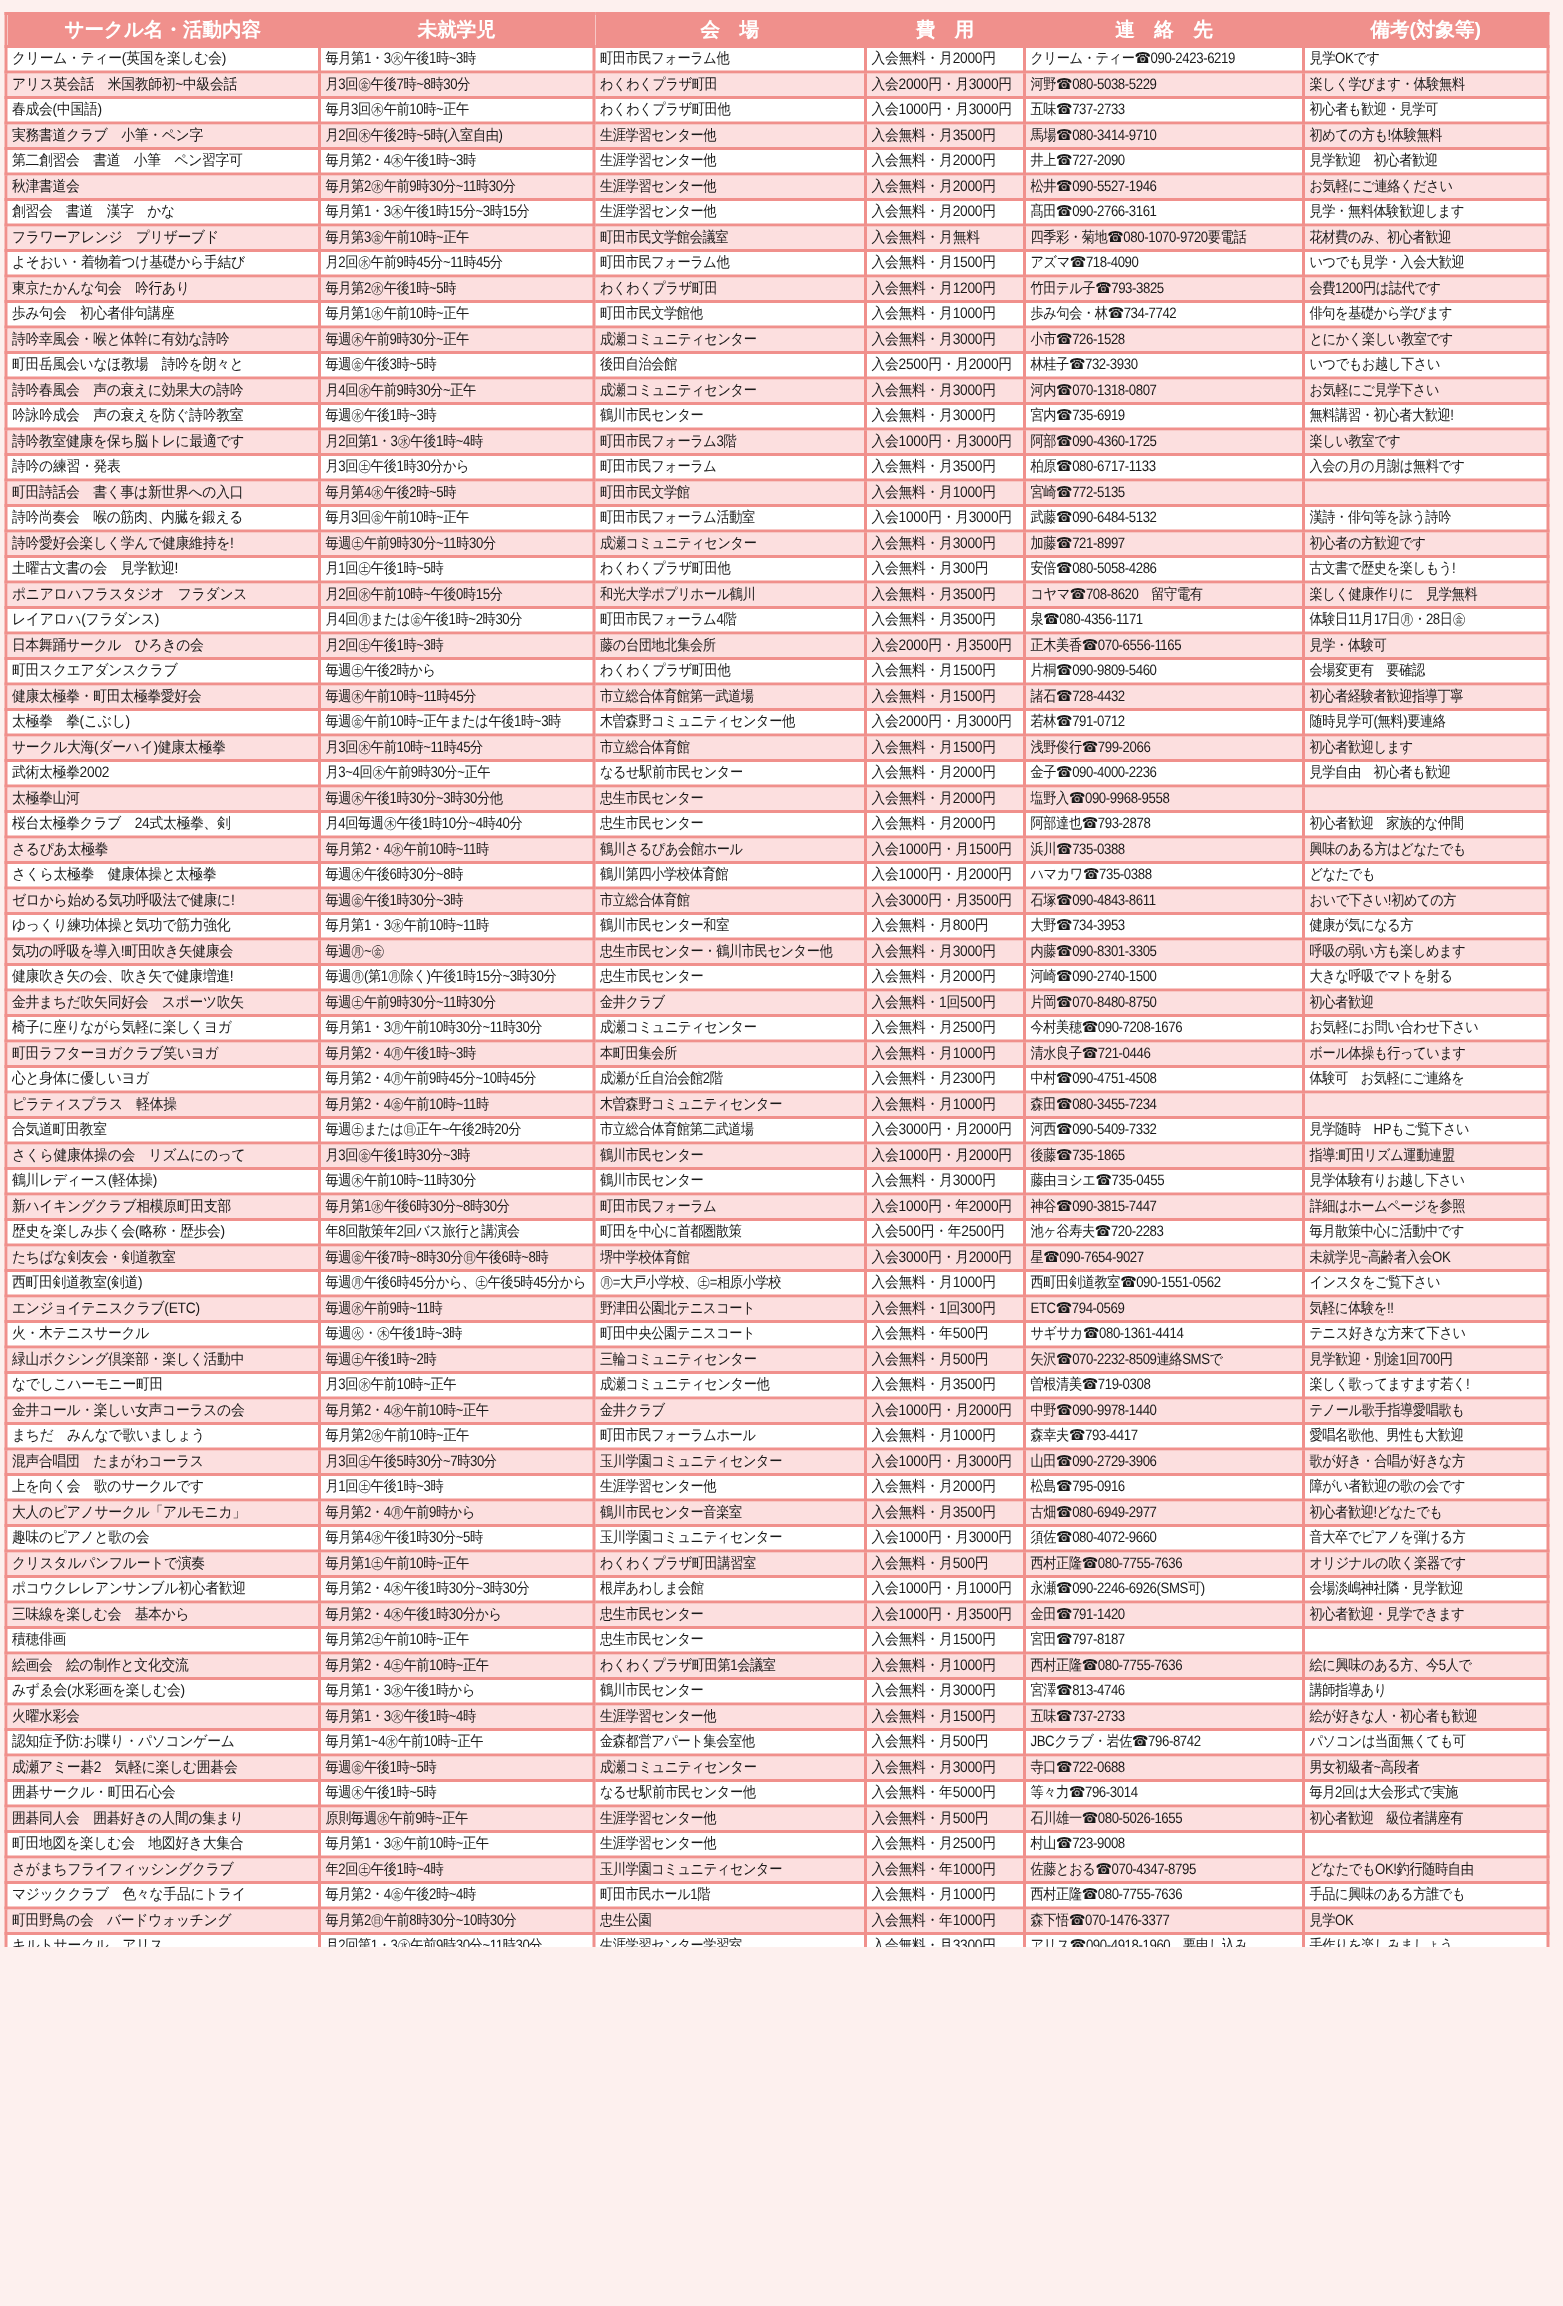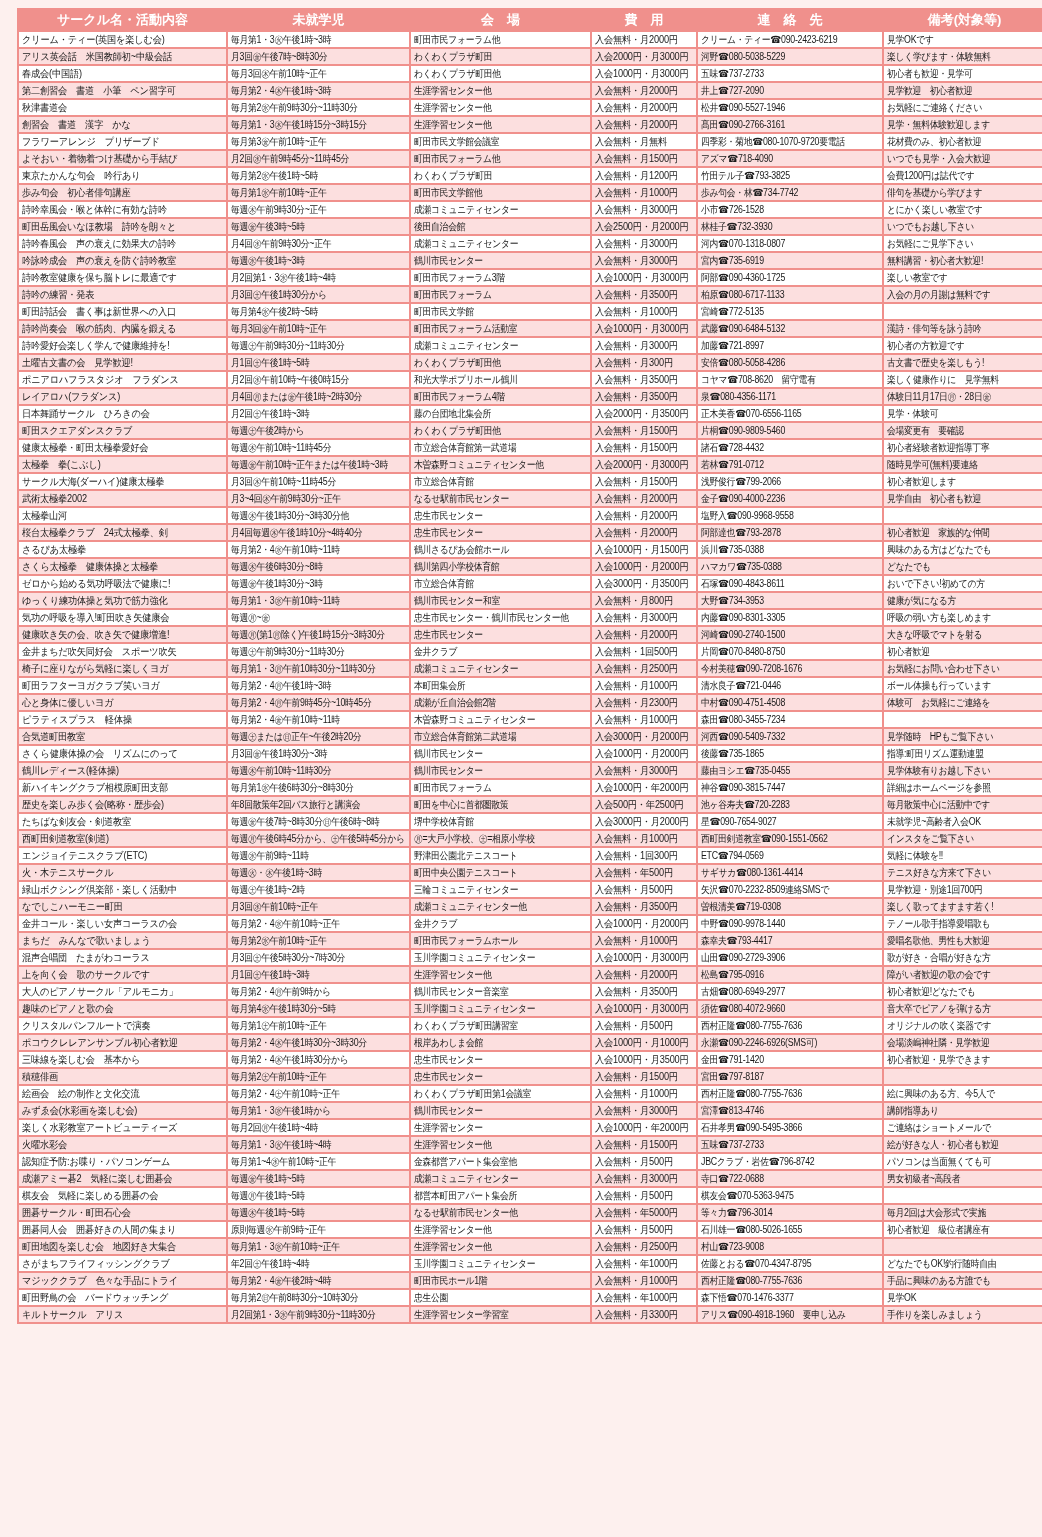--- a/index.html
+++ b/index.html
@@ -13,22 +13,22 @@
   }
   *{box-sizing:border-box;margin:0;padding:0;}
   html,body{
     width:1042px;
     background:var(--page-bg);
     font-family:"Liberation Sans","DejaVu Sans",sans-serif;
     color:var(--text);
   }
   .page{
     width:1042px;
-    height:1537px;
-    padding:8px 17px;
+    height:1298px;
+    padding:8px 3px;
     background:var(--page-bg);
     overflow:hidden;
   }
   table.circle-table{
     border-collapse:collapse;
     table-layout:fixed;
     width:1028px;
     background:var(--row-bg);
   }
   table.circle-table th,
@@ -119,20 +119,28 @@
         </tr>
         <tr>
           <td class="col-circle-name"><span>春成会(中国語)</span></td>
           <td class="col-schedule"><span>毎月3回㊍午前10時~正午</span></td>
           <td class="col-venue"><span>わくわくプラザ町田他</span></td>
           <td class="col-fee"><span>入会1000円・月3000円</span></td>
           <td class="col-contact"><span>五味☎737-2733</span></td>
           <td class="col-remarks"><span>初心者も歓迎・見学可</span></td>
         </tr>
         <tr>
+          <td class="col-circle-name"><span>実務書道クラブ　小筆・ペン字</span></td>
+          <td class="col-schedule"><span>月2回㊍午後2時~5時(入室自由)</span></td>
+          <td class="col-venue"><span>生涯学習センター他</span></td>
+          <td class="col-fee"><span>入会無料・月3500円</span></td>
+          <td class="col-contact"><span>馬場☎080-3414-9710</span></td>
+          <td class="col-remarks"><span>初めての方も!体験無料</span></td>
+        </tr>
+        <tr>
           <td class="col-circle-name"><span>第二創習会　書道　小筆　ペン習字可</span></td>
           <td class="col-schedule"><span>毎月第2・4㊍午後1時~3時</span></td>
           <td class="col-venue"><span>生涯学習センター他</span></td>
           <td class="col-fee"><span>入会無料・月2000円</span></td>
           <td class="col-contact"><span>井上☎727-2090</span></td>
           <td class="col-remarks"><span>見学歓迎　初心者歓迎</span></td>
         </tr>
         <tr>
           <td class="col-circle-name"><span>秋津書道会</span></td>
           <td class="col-schedule"><span>毎月第2㊌午前9時30分~11時30分</span></td>
@@ -607,28 +615,20 @@
         </tr>
         <tr>
           <td class="col-circle-name"><span>みずゑ会(水彩画を楽しむ会)</span></td>
           <td class="col-schedule"><span>毎月第1・3㊌午後1時から</span></td>
           <td class="col-venue"><span>鶴川市民センター</span></td>
           <td class="col-fee"><span>入会無料・月3000円</span></td>
           <td class="col-contact"><span>宮澤☎813-4746</span></td>
           <td class="col-remarks"><span>講師指導あり</span></td>
         </tr>
         <tr>
-          <td class="col-circle-name"><span>楽しく水彩教室アートビューティーズ</span></td>
-          <td class="col-schedule"><span>毎月2回㊊午後1時~4時</span></td>
-          <td class="col-venue"><span>生涯学習センター</span></td>
-          <td class="col-fee"><span>入会1000円・年2000円</span></td>
-          <td class="col-contact"><span>石井孝男☎090-5495-3866</span></td>
-          <td class="col-remarks"><span>ご連絡はショートメールで</span></td>
-        </tr>
-        <tr>
           <td class="col-circle-name"><span>火曜水彩会</span></td>
           <td class="col-schedule"><span>毎月第1・3㊋午後1時~4時</span></td>
           <td class="col-venue"><span>生涯学習センター他</span></td>
           <td class="col-fee"><span>入会無料・月1500円</span></td>
           <td class="col-contact"><span>五味☎737-2733</span></td>
           <td class="col-remarks"><span>絵が好きな人・初心者も歓迎</span></td>
         </tr>
         <tr>
           <td class="col-circle-name"><span>認知症予防:お喋り・パソコンゲーム</span></td>
           <td class="col-schedule"><span>毎月第1~4㊌午前10時~正午</span></td>
@@ -639,28 +639,20 @@
         </tr>
         <tr>
           <td class="col-circle-name"><span>成瀬アミー碁2　気軽に楽しむ囲碁会</span></td>
           <td class="col-schedule"><span>毎週㊎午後1時~5時</span></td>
           <td class="col-venue"><span>成瀬コミュニティセンター</span></td>
           <td class="col-fee"><span>入会無料・月3000円</span></td>
           <td class="col-contact"><span>寺口☎722-0688</span></td>
           <td class="col-remarks"><span>男女初級者~高段者</span></td>
         </tr>
         <tr>
-          <td class="col-circle-name"><span>棋友会　気軽に楽しめる囲碁の会</span></td>
-          <td class="col-schedule"><span>毎週㊊午後1時~5時</span></td>
-          <td class="col-venue"><span>都営本町田アパート集会所</span></td>
-          <td class="col-fee"><span>入会無料・月500円</span></td>
-          <td class="col-contact"><span>棋友会☎070-5363-9475</span></td>
-          <td class="col-remarks"><span></span></td>
-        </tr>
-        <tr>
           <td class="col-circle-name"><span>囲碁サークル・町田石心会</span></td>
           <td class="col-schedule"><span>毎週㊍午後1時~5時</span></td>
           <td class="col-venue"><span>なるせ駅前市民センター他</span></td>
           <td class="col-fee"><span>入会無料・年5000円</span></td>
           <td class="col-contact"><span>等々力☎796-3014</span></td>
           <td class="col-remarks"><span>毎月2回は大会形式で実施</span></td>
         </tr>
         <tr>
           <td class="col-circle-name"><span>囲碁同人会　囲碁好きの人間の集まり</span></td>
           <td class="col-schedule"><span>原則毎週㊌午前9時~正午</span></td>

